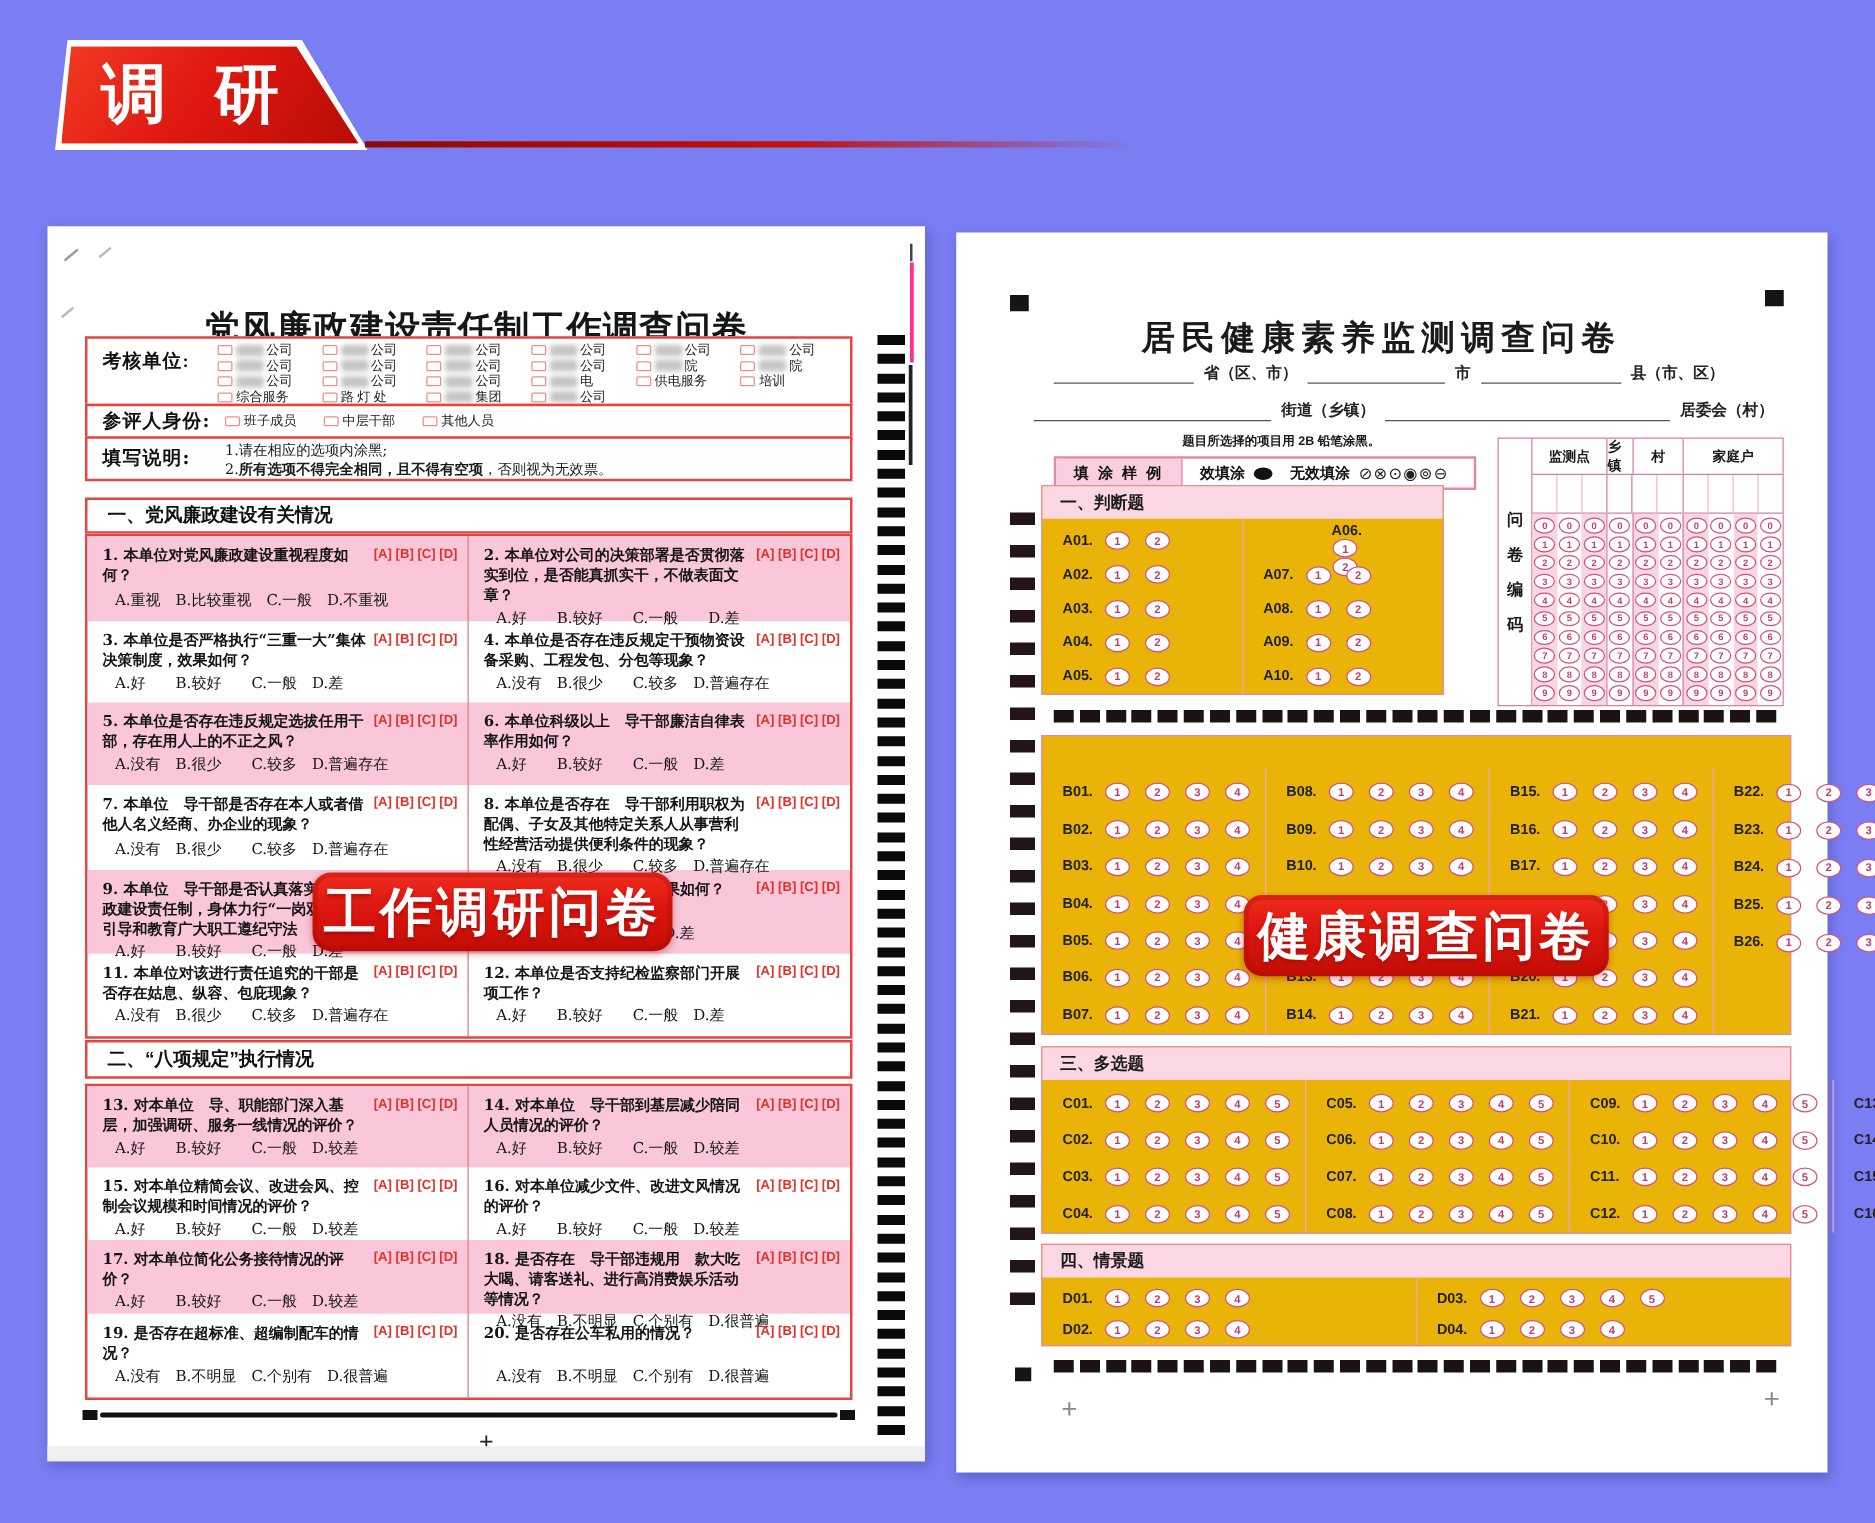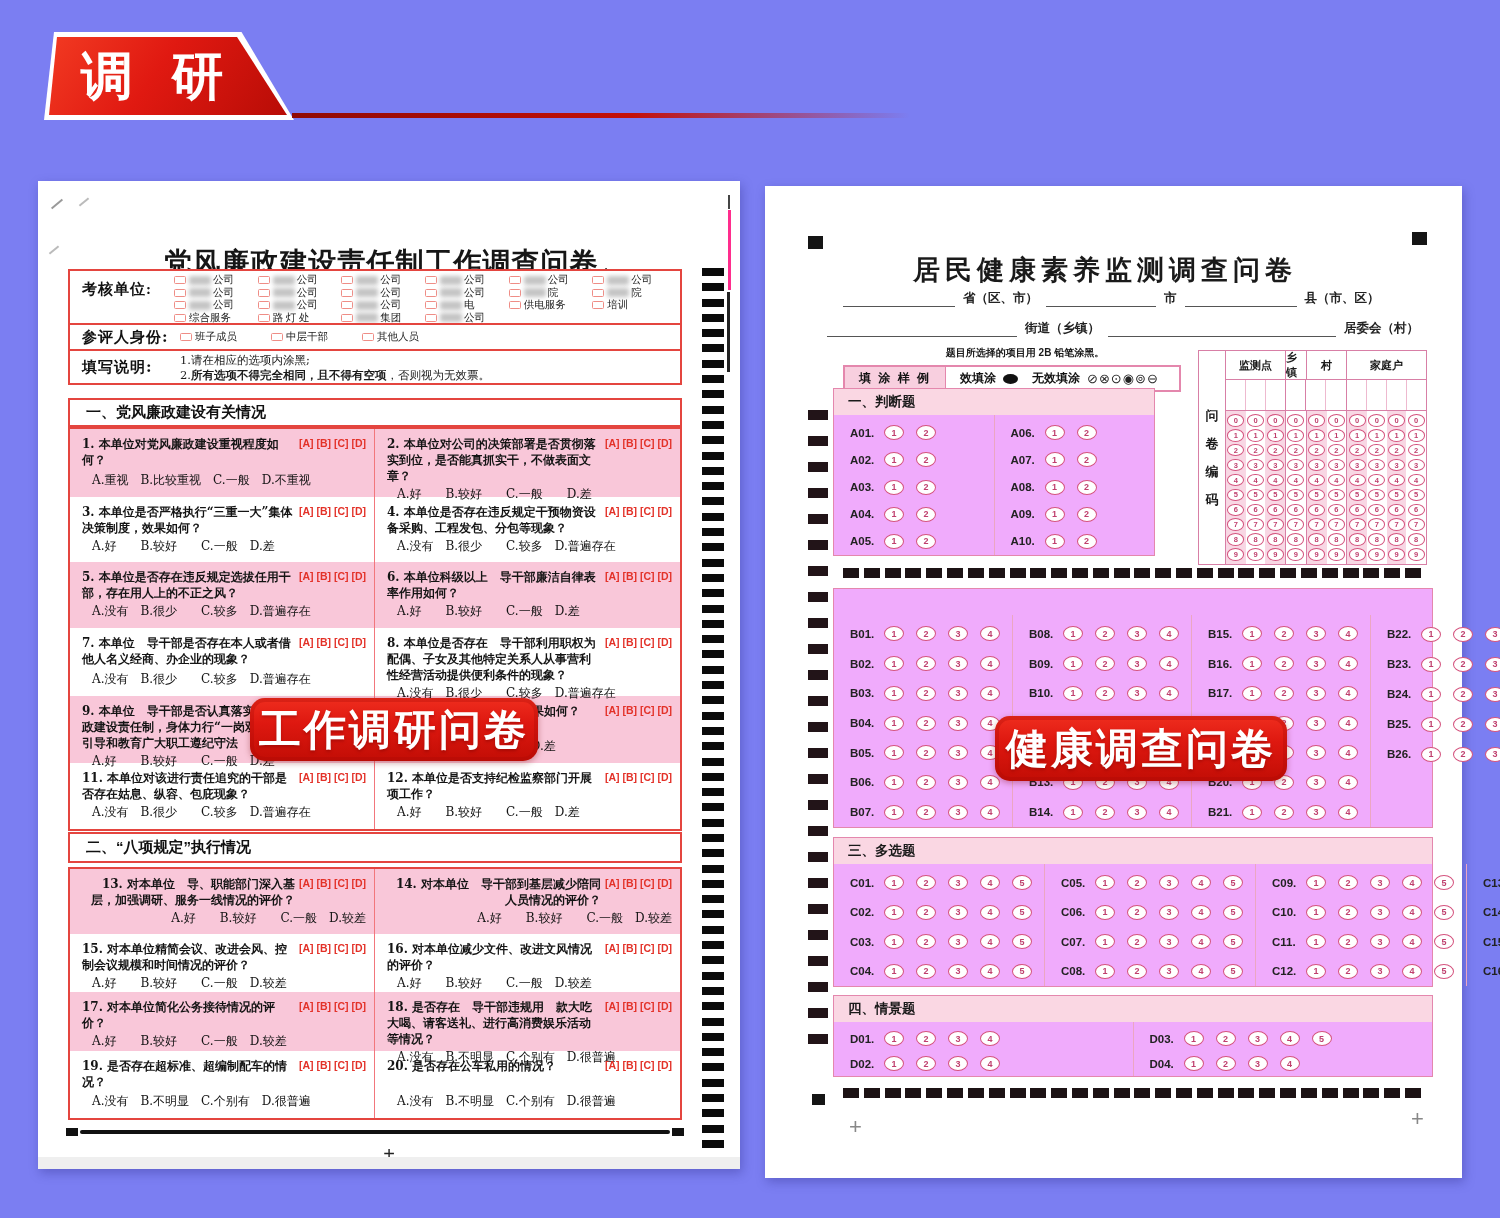--- a/index.html
+++ b/index.html
@@ -32,21 +32,21 @@
   .ld-title .plus{font-size:18px;vertical-align:-8px;font-weight:400;}
   .ld-box{position:absolute;left:30px;width:614px;border:2px solid #e4453f;background:#fff;box-sizing:border-box;}
   .ld-label{position:absolute;left:12px;top:50%;transform:translateY(-50%);font-size:15px;font-weight:700;color:#111;letter-spacing:1px;}
   .ld-units{top:88px;height:56px;font-family:Liberation Serif, serif;}
   .ld-units .ld-label{top:16px;}
   .unit-grid{position:absolute;left:104px;top:3px;width:502px;display:grid;grid-template-columns:repeat(6,1fr);row-gap:0;}
   .unit-item{display:flex;align-items:center;height:12.5px;font-size:10.5px;color:#222;white-space:nowrap;}
   .cb{display:inline-block;width:10px;height:6px;border:1.4px solid #ef8d86;border-radius:1.5px;background:#fff;margin-right:3px;flex:none;}
   .blurblock{display:inline-block;width:22px;height:9px;background:#c4c4c4;border-radius:2px;margin-right:2px;filter:blur(2px);flex:none;}
   .ld-identity{top:142px;height:28px;}
-  .identity-opts{position:absolute;left:110px;top:0;height:100%;display:flex;align-items:center;gap:34px;font-size:11.5px;color:#222;}
+  .identity-opts{position:absolute;left:110px;top:0;height:100%;display:flex;align-items:center;gap:22px;font-size:11.5px;color:#222;}
   .identity-opts .unit-item{height:auto;}
   .ld-instr{top:168px;height:36px;}
   .instr-lines{position:absolute;left:110px;top:2px;font-size:11.5px;line-height:15px;color:#1a1a1a;}
   .instr-lines b{font-weight:800;}
   .ld-sec-head{position:absolute;left:30px;width:614px;border:2px solid #e4453f;background:#fff;box-sizing:border-box;
     font-family:"Liberation Sans",sans-serif;font-weight:bold;font-size:15px;color:#111;display:flex;align-items:center;padding-left:16px;}
   .ld-qbox{position:absolute;left:30px;width:614px;border:2px solid #e4453f;background:#fff;box-sizing:border-box;display:flex;flex-direction:column;}
   .q-row{display:flex;width:100%;}
   .q-row.pink{background:#f9c7d9;}
   .q-cell{width:50%;box-sizing:border-box;padding:7px 8px 5px 12px;display:flex;flex-direction:column;position:relative;}
@@ -72,21 +72,21 @@
   .rd-fieldrow{position:absolute;display:flex;align-items:flex-end;font-size:12.5px;color:#222;font-weight:bold;}
   .fline{display:inline-block;border-bottom:1.4px solid #555;height:14px;}
   .flabel{margin:0 8px;white-space:nowrap;}
   .rd-note{position:absolute;left:90px;top:160px;width:340px;text-align:center;font-size:10px;font-weight:bold;color:#1a1a1a;}
   .rd-sample{position:absolute;left:78px;top:179px;width:338px;height:27px;border:2px solid #e487ad;box-sizing:border-box;display:flex;align-items:stretch;font-size:12px;color:#111;}
   .rd-sample .s-label{width:100px;background:#f8cfdf;display:flex;align-items:center;justify-content:center;font-weight:bold;border-right:1.6px solid #e487ad;letter-spacing:2px;flex:none;}
   .rd-sample .s-cell{display:flex;align-items:center;padding-left:14px;gap:7px;font-weight:bold;}
   .rd-sample .dot{display:inline-block;width:15px;height:10px;background:#111;border-radius:50%;}
   .rd-sample .syms{font-size:13px;letter-spacing:1px;color:#222;font-weight:normal;}
 
-  .rd-secbox{position:absolute;border:1.6px solid #e487ad;box-sizing:border-box;background:#f0abfc;}
+  .rd-secbox{position:absolute;border:1.6px solid #e487ad;box-sizing:border-box;background:#eab308;}
   .sec-head{height:26px;background:#fad7e3;display:flex;align-items:center;padding-left:14px;font-size:13.5px;font-weight:bold;color:#1a1a1a;}
   .sec-body{position:absolute;left:0;top:26px;right:0;bottom:0;display:flex;}
   .rd-col{flex:1;display:flex;flex-direction:column;padding-top:4px;}
   .rd-col + .rd-col{border-left:1px solid #eba6c2;}
   .a-row{display:flex;align-items:center;padding-left:16px;}
   .a-id{font-size:11.5px;color:#222;font-weight:bold;width:34px;flex:none;font-family:"Liberation Sans",sans-serif;}
   .bub{display:inline-flex;align-items:center;justify-content:center;width:18px;height:13px;border:1.4px solid #d4537e;border-radius:50%;
     color:#bf3f6d;font-size:9px;font-weight:bold;margin-right:12px;flex:none;background:#fff;}
 
   .rd-code{position:absolute;left:433px;top:164px;width:229px;height:215px;border:1.6px solid #d87fa6;box-sizing:border-box;display:flex;background:#fff;}
@@ -369,21 +369,21 @@
               <div class="q-top">
                 <span class="q-text">12. 本单位是否支持纪检监察部门开展　项工作？</span>
                 <span class="q-marks">[A] [B] [C] [D]</span>
               </div>
               <div class="q-opts">A.好　　B.较好　　C.一般　D.差</div>
             </div>
           </div>
         </div>
         <div class="ld-sec-head" style="top: 651px; height: 31px;">二、“八项规定”执行情况</div>
         <div class="ld-qbox" style="top: 686px; height: 253px;">
-          <div class="q-row pink" style="height: 65px; text-align: right;">
+          <div class="q-row pink" style="height: 65px;">
             <div class="q-cell">
               <div class="q-top">
                 <span class="q-text">13. 对本单位　导、职能部门深入基层，加强调研、服务一线情况的评价？</span>
                 <span class="q-marks">[A] [B] [C] [D]</span>
               </div>
               <div class="q-opts">A.好　　B.较好　　C.一般　D.较差</div>
             </div>
             <div class="q-cell">
               <div class="q-top">
                 <span class="q-text">14. 对本单位　导干部到基层减少陪同人员情况的评价？</span>
@@ -724,21 +724,21 @@
                 <span class="bub">1</span>
                 <span class="bub">2</span>
               </div>
               <div class="a-row" style="height: 27.6px;">
                 <span class="a-id">A05.</span>
                 <span class="bub">1</span>
                 <span class="bub">2</span>
               </div>
             </div>
             <div class="rd-col">
-              <div class="a-row" style="height: 27.6px;">
+              <div class="a-row" style="height: 27.6px; flex-direction: column;">
                 <span class="a-id">A06.</span>
                 <span class="bub">1</span>
                 <span class="bub">2</span>
               </div>
               <div class="a-row" style="height: 27.6px;">
                 <span class="a-id">A07.</span>
                 <span class="bub">1</span>
                 <span class="bub">2</span>
               </div>
               <div class="a-row" style="height: 27.6px;">

